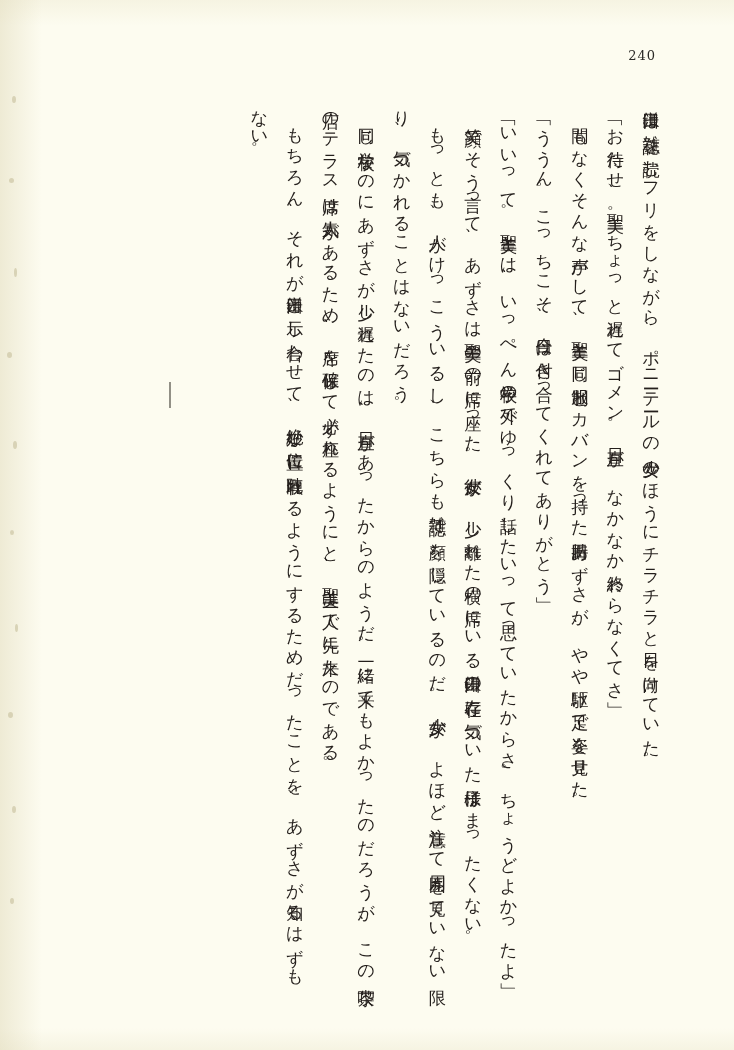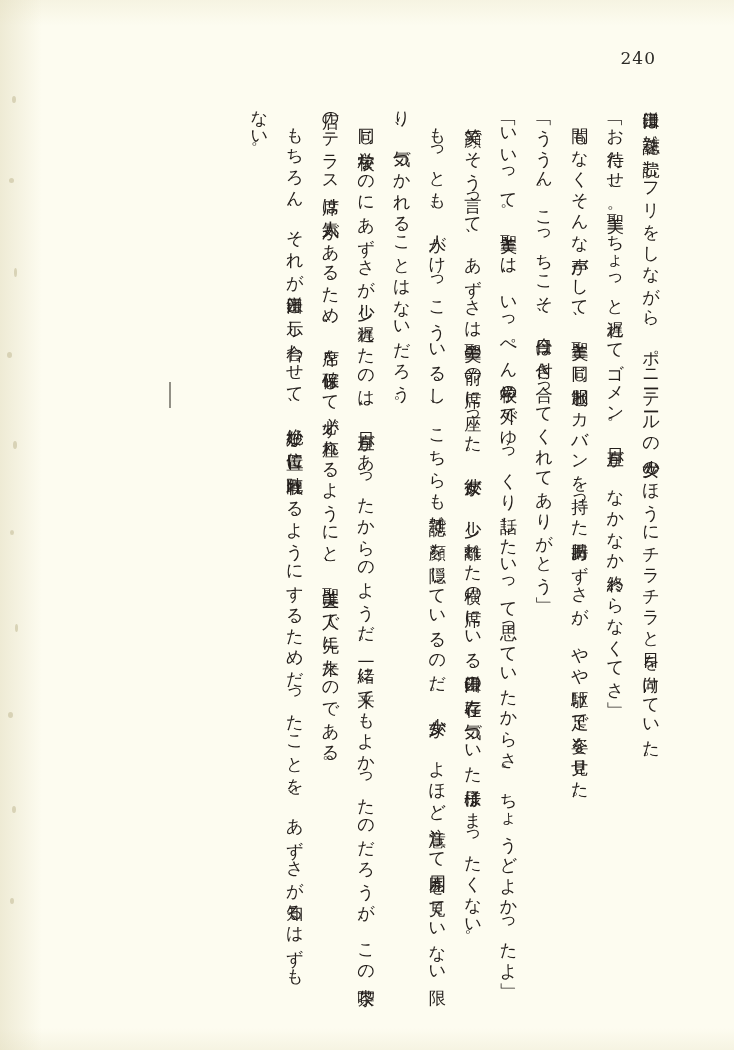--- a/index.html
+++ b/index.html
@@ -39,21 +39,21 @@
     display: block;
     background: #cfc8a8;
     border-radius: 50%;
     opacity: .75;
   }
 
   .page-number {
     position: absolute;
     top: 48px;
     right: 78px;
-    font-size: 17px;
+    font-size: 13px;
     color: #2b2a26;
     letter-spacing: 1px;
   }
 
   
   .text-block {
     position: absolute;
     top: 98px;
     right: 66px;
     left: 96px;

